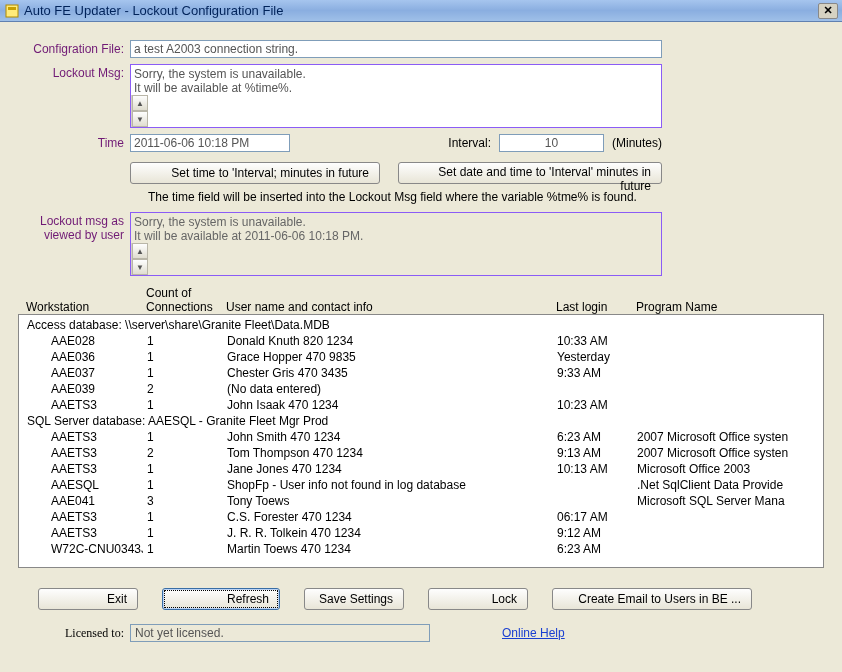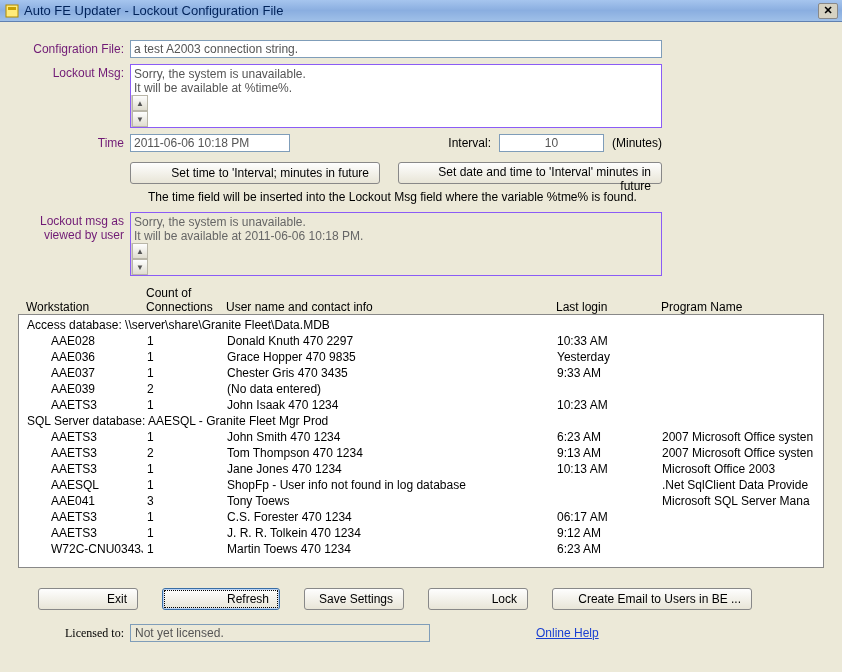--- a/index.html
+++ b/index.html
@@ -137,21 +137,21 @@
     display: flex;
     font-size: 12px;
     margin-top: 10px;
     padding: 0 4px;
   }
   .grid-headers > div { padding: 0 4px; }
   .col-ws   { width: 120px; }
   .col-cnt  { width: 80px; }
   .col-user { width: 330px; }
   .col-login{ width: 80px; }
-  .col-prog { flex: 1; margin-left: 25px; }
+  .col-prog { flex: 1; }
   .grid {
     border: 1px solid #888;
     background: #fff;
     height: 254px;
     overflow: hidden;
     font-size: 12px;
     padding: 2px 4px;
     line-height: 16px;
     white-space: nowrap;
   }
@@ -182,21 +182,21 @@
     background: #ece9d8;
     color: #555;
     font-family: inherit;
     font-size: 12px;
     padding: 1px 4px;
   }
   .link {
     color: #1a3fd1;
     text-decoration: underline;
     cursor: pointer;
-    margin-left: 106px;
+    margin-left: 72px;
   }
   .time-row-inner {
     display: flex;
     align-items: center;
     gap: 8px;
     width: 532px;
   }
   .time-btn-row {
     display: flex;
     gap: 18px;
@@ -283,21 +283,21 @@
     <div class="col-user" style="padding-top:14px">User name and contact info</div>
     <div class="col-login" style="padding-top:14px">Last login</div>
     <div class="col-prog" style="padding-top:14px">Program Name</div>
   </div>
 
   <div class="grid" id="grid-body">
       <div class="grouprow">Access database: \\server\share\Granite Fleet\Data.MDB</div>
       <div class="grow">
         <div class="col-ws">AAE028</div>
         <div class="col-cnt">1</div>
-        <div class="col-user">Donald Knuth 470 2297</div>
+        <div class="col-user">Donald Knuth 820 1234</div>
         <div class="col-login">10:33 AM</div>
         <div class="col-prog"></div>
       </div>
       <div class="grow">
         <div class="col-ws">AAE036</div>
         <div class="col-cnt">1</div>
         <div class="col-user">Grace Hopper 470 9835</div>
         <div class="col-login">Yesterday</div>
         <div class="col-prog"></div>
       </div>

